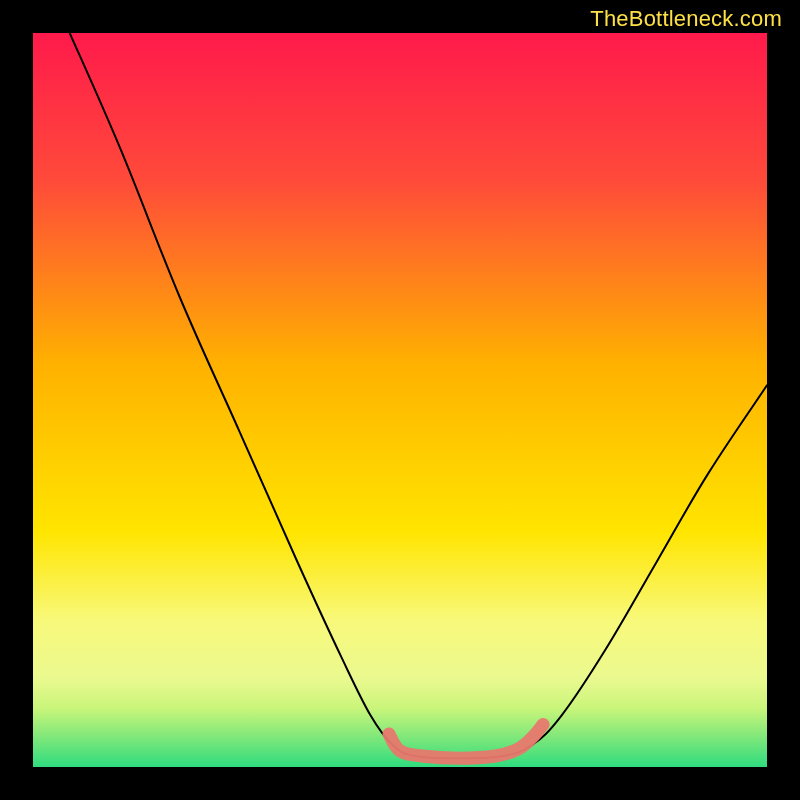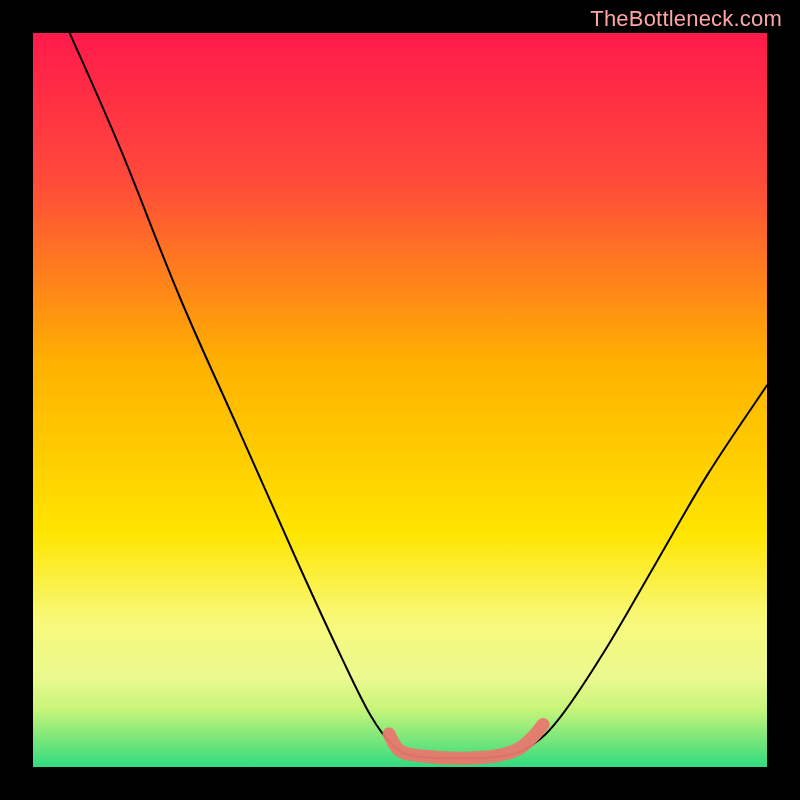--- a/index.html
+++ b/index.html
@@ -14,21 +14,21 @@
   .outer {
     width: 800px;
     height: 800px;
     background: #000;
     position: relative;
   }
   .watermark {
     position: absolute;
     top: 6px;
     right: 18px;
-    color: #fca5a5;
+    color: #fde047;
     font-size: 22px;
     font-weight: 400;
     letter-spacing: 0.2px;
   }
   .plot-area {
     position: absolute;
     left: 33px;
     top: 33px;
     width: 734px;
     height: 734px;

